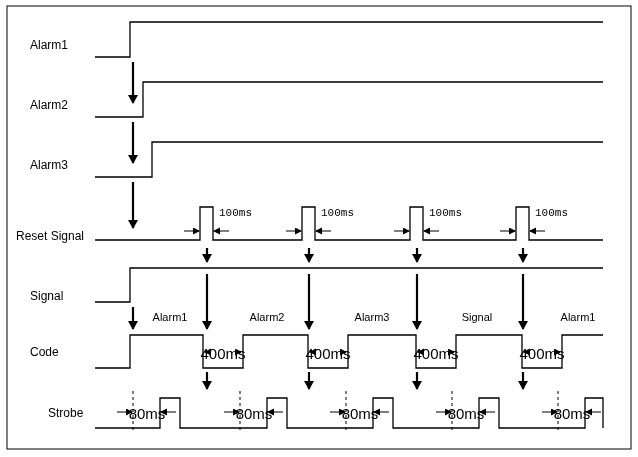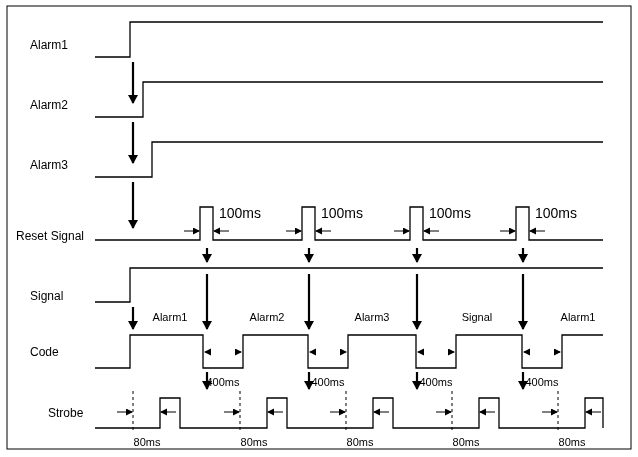--- a/index.html
+++ b/index.html
@@ -9,22 +9,22 @@
   }
   .stage svg{position:absolute;left:0;top:0;}
   .wave{fill:none;stroke:#000;stroke-width:1.3px;}
   .flow{stroke:#000;stroke-width:2.2px;}
   .dim{stroke:#000;stroke-width:1px;}
   .dash{stroke:#000;stroke-width:1px;stroke-dasharray:3 3;}
   .frame{fill:none;stroke:#000;stroke-width:1px;}
   .lbl{position:absolute;color:#000;white-space:nowrap;line-height:14px;}
   .sig{font-size:12px;}
   .code-lbl{font-size:11px;transform:translateX(-50%);}
-  .ann{font-size:14px;}
-  .ann-sm{font-size:11px;margin-top:28px;}
+  .ann{font-size:11px;font-family:Liberation Mono, monospace;}
+  .ann-sm{font-size:15px;}
   .ctr{transform:translateX(-50%);}
 </style>
 </head>
 <body>
 
 <div class="stage">
 
   <svg id="diagram" width="638" height="457">
     <defs>
       <marker id="ahBig" markerUnits="userSpaceOnUse" markerWidth="10" markerHeight="10" refX="8" refY="5" orient="auto">

